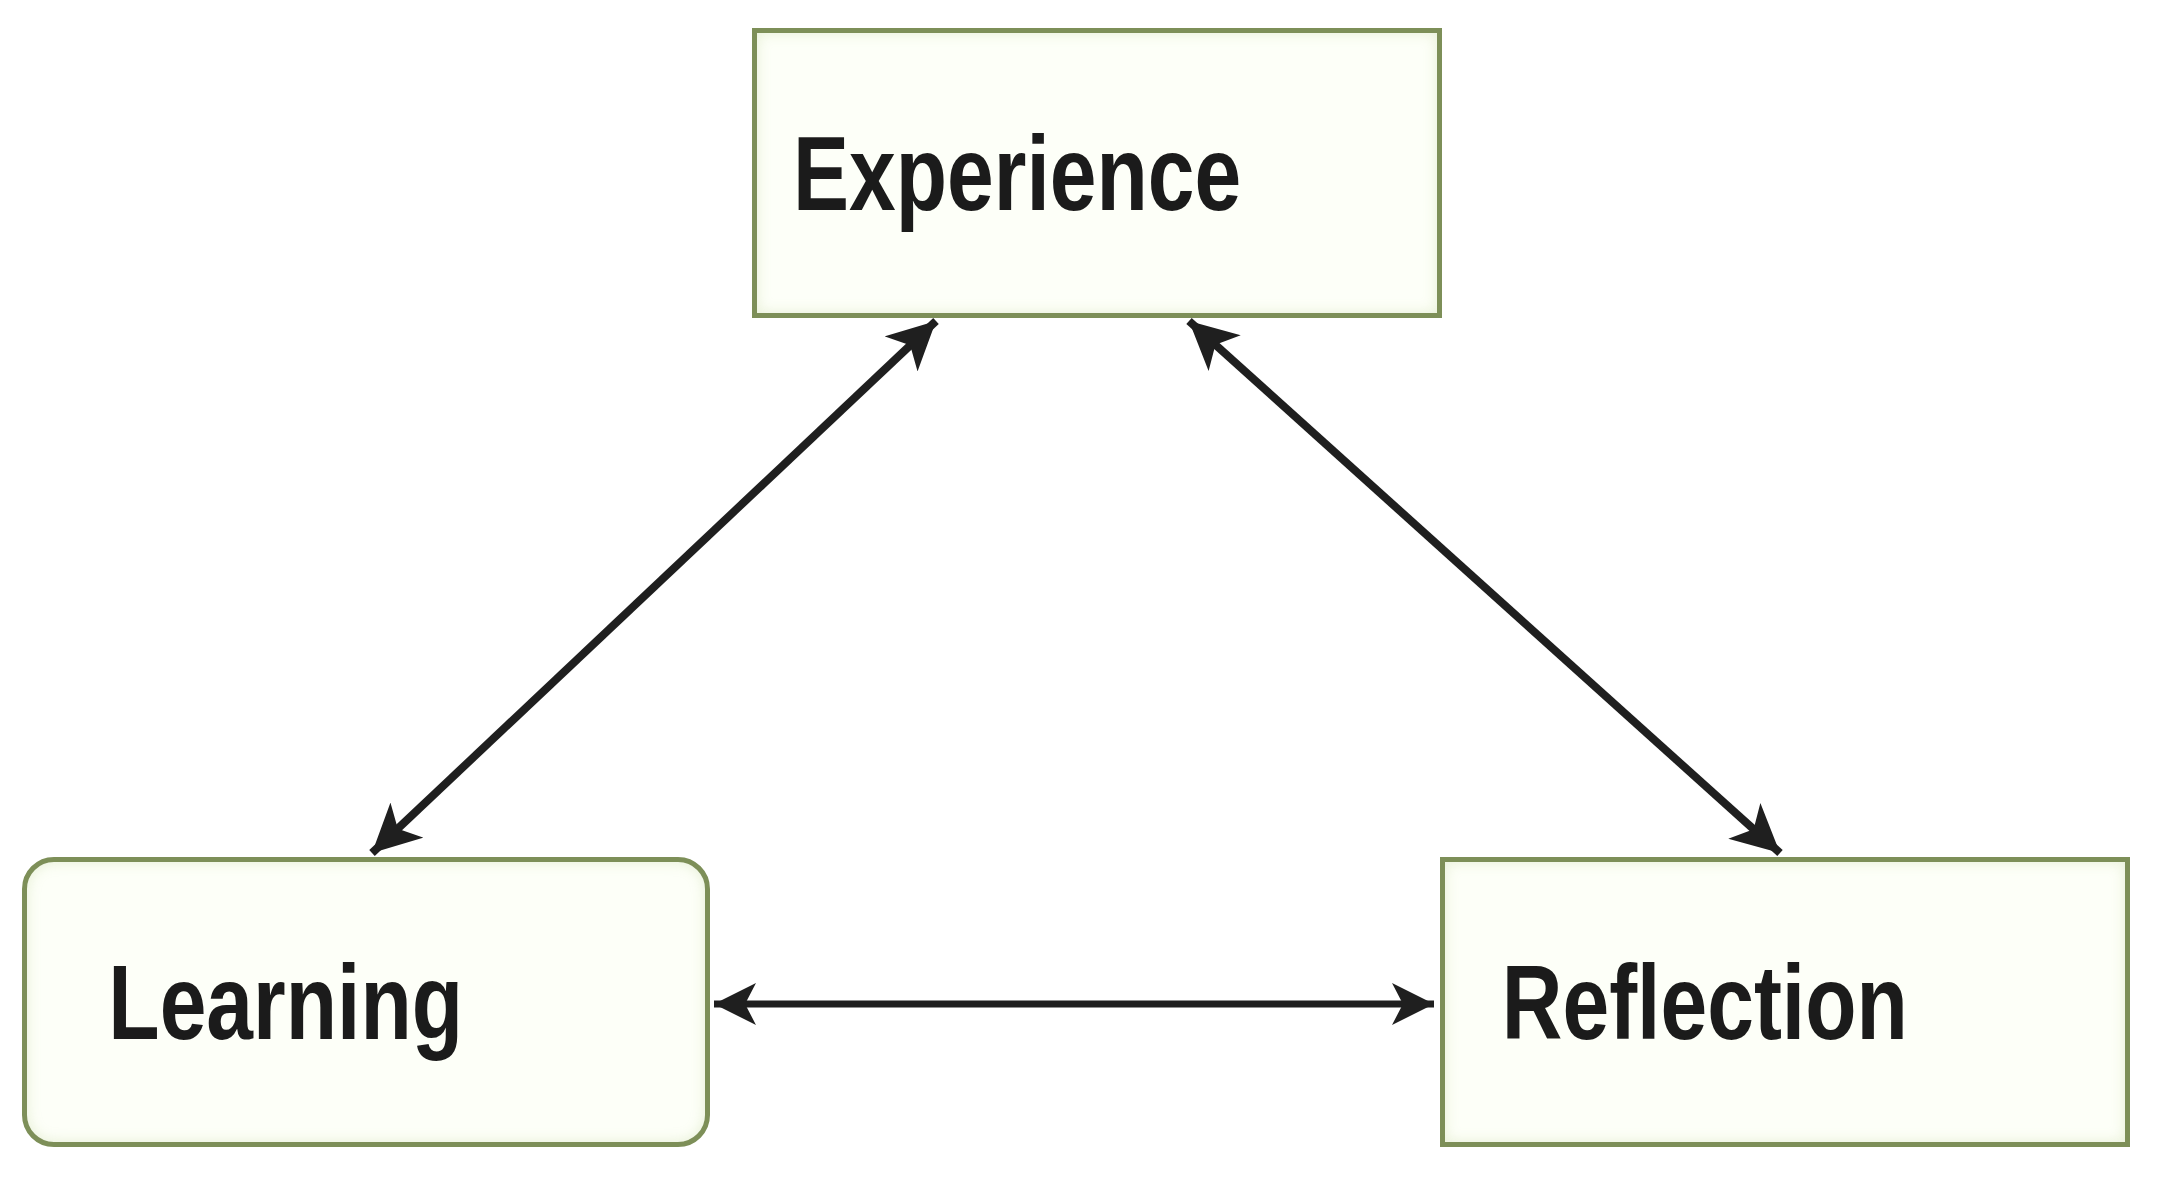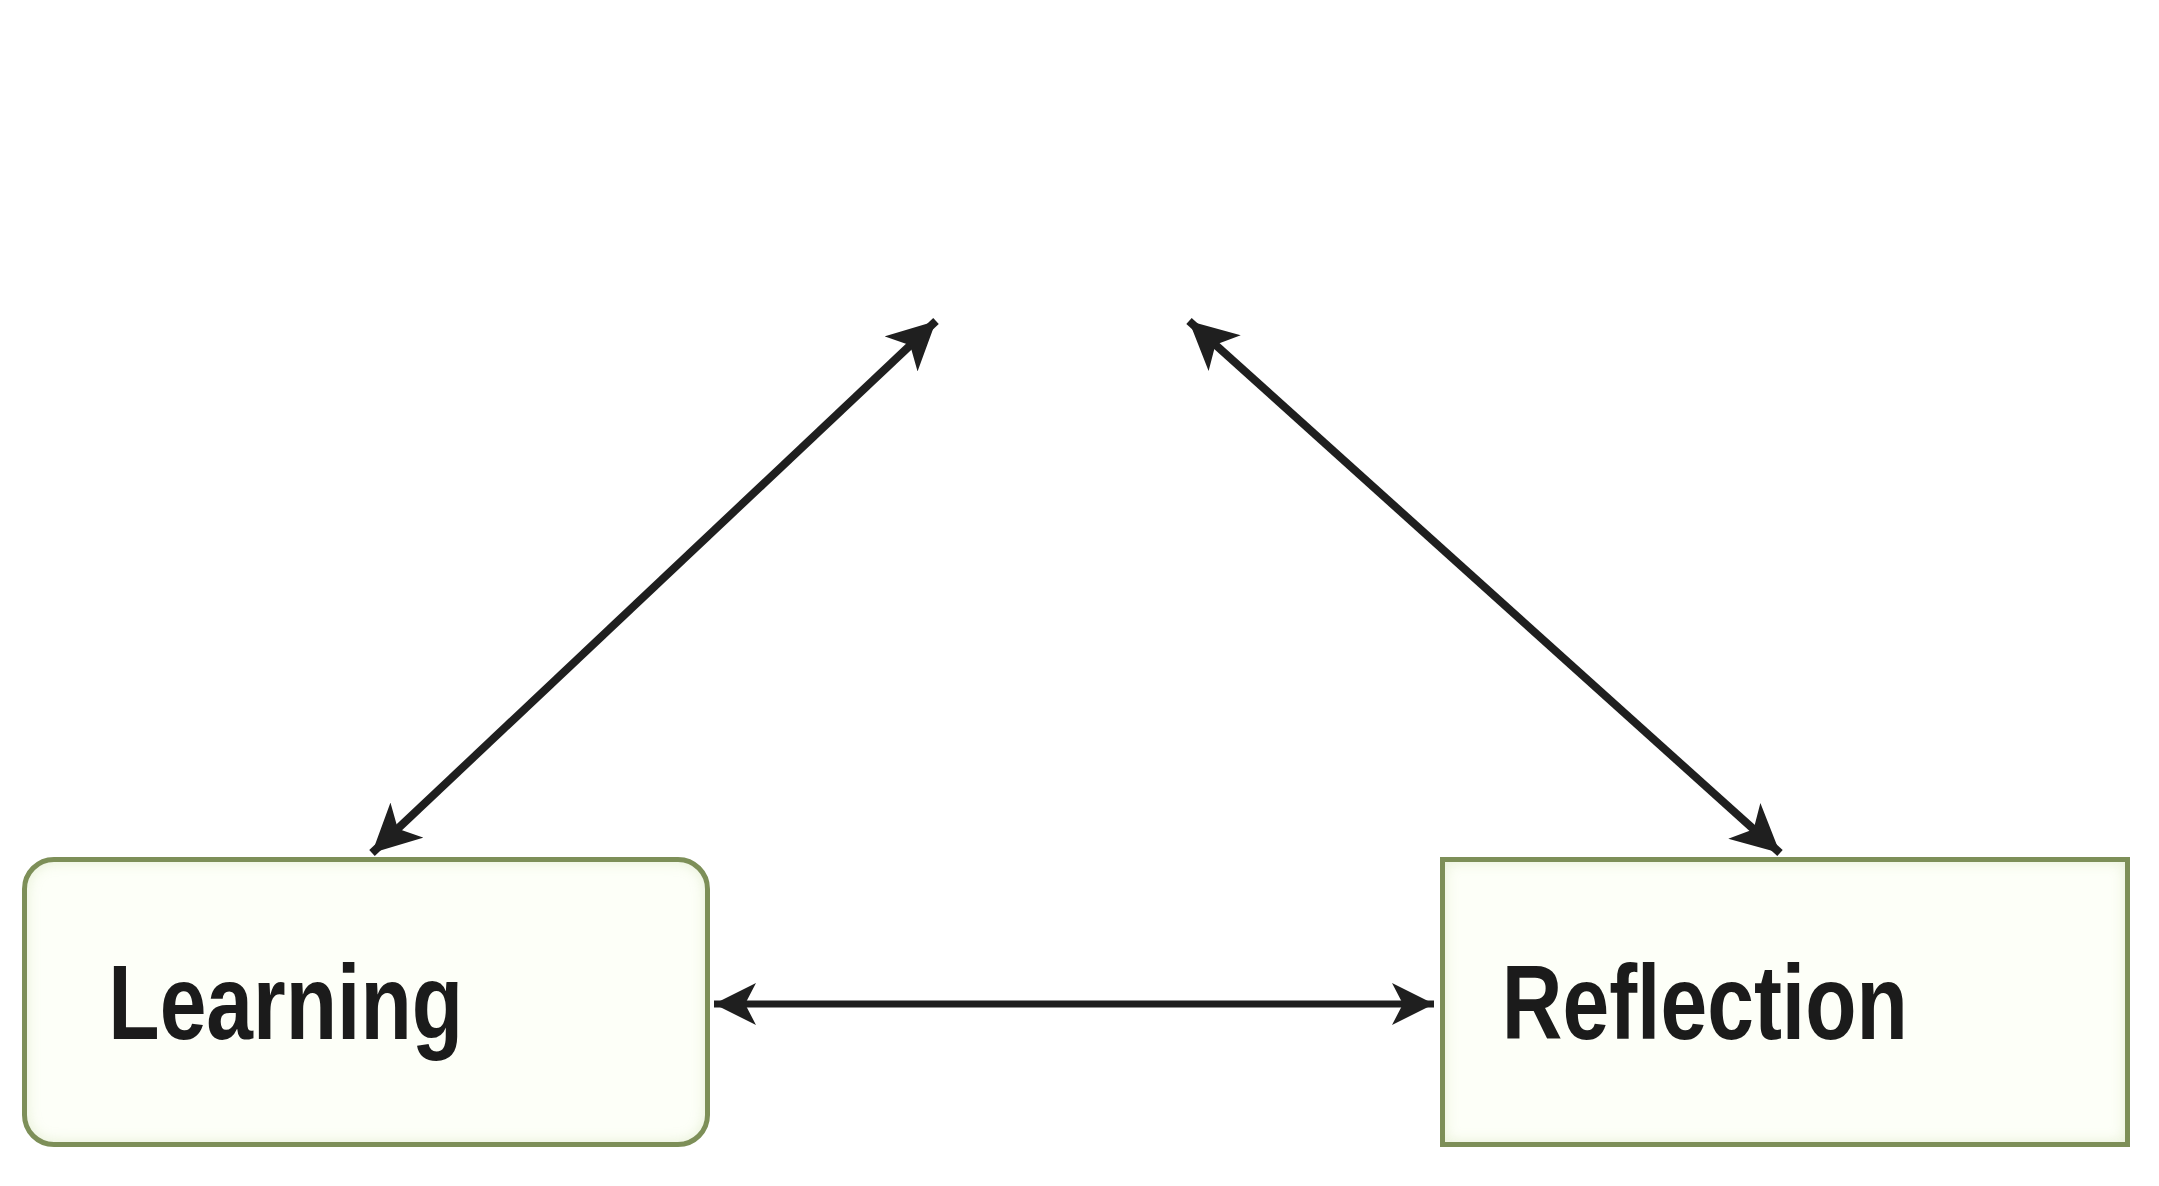--- a/index.html
+++ b/index.html
@@ -52,20 +52,23 @@
     <defs>
       <marker id="ah" viewBox="0 0 10 10" refX="10" refY="5" markerWidth="6" markerHeight="6" orient="auto-start-reverse">
         <path class="ah" d="M0,0 L10,5 L0,10 L2.6,5 Z"></path>
       </marker>
     </defs>
     <line x1="372" y1="853" x2="936" y2="321" stroke-width="8" marker-start="url(#ah)" marker-end="url(#ah)"></line>
     <line x1="1189" y1="321" x2="1780" y2="853" stroke-width="8" marker-start="url(#ah)" marker-end="url(#ah)"></line>
     <line x1="714" y1="1004" x2="1434" y2="1004" stroke-width="7" marker-start="url(#ah)" marker-end="url(#ah)"></line>
   </svg>
 
+  <div class="node node-experience">
+    <span class="label">Experience</span>
+  </div>
 
   <div class="node node-learning">
     <span class="label">Learning</span>
   </div>
 
   <div class="node node-reflection">
     <span class="label">Reflection</span>
   </div>
 
 </div>

